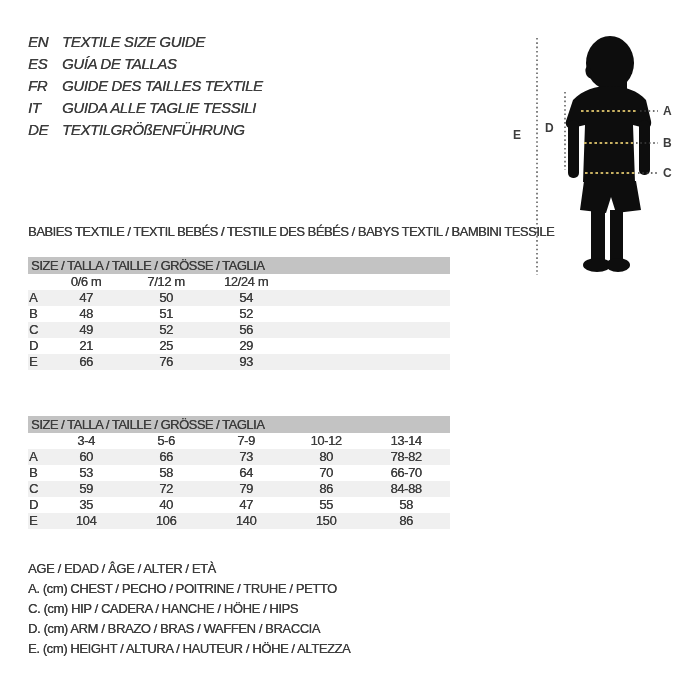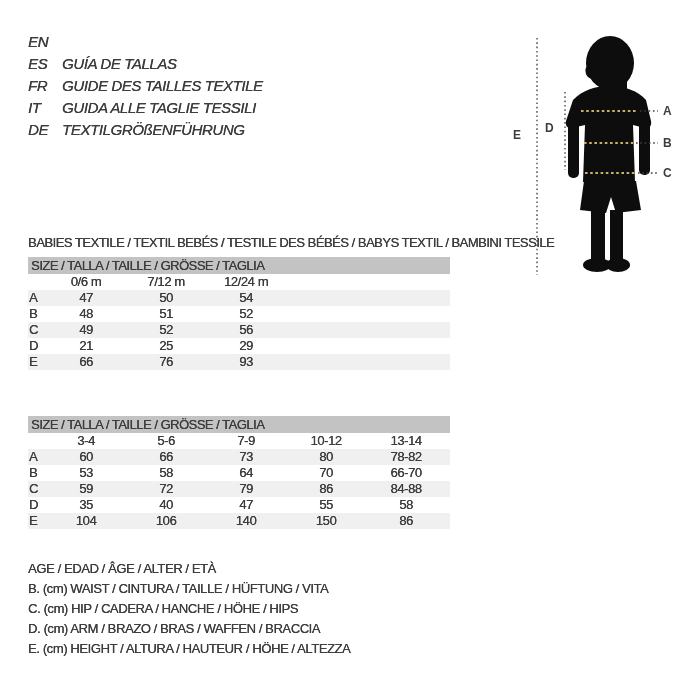--- a/index.html
+++ b/index.html
@@ -35,20 +35,21 @@
     letter-spacing:0;}
 </style>
 </head>
 <body>
 
 <div class="page">
 
   <div class="lang-list">
     <div class="lang-row">
       <span class="lang-code">EN</span>
+      <span class="lang-title">TEXTILE SIZE GUIDE</span>
     </div>
     <div class="lang-row">
       <span class="lang-code">ES</span>
       <span class="lang-title">GUÍA DE TALLAS</span>
     </div>
     <div class="lang-row">
       <span class="lang-code">FR</span>
       <span class="lang-title">GUIDE DES TAILLES TEXTILE</span>
     </div>
     <div class="lang-row">
@@ -95,21 +96,21 @@
       <line x1="80" y1="153" x2="130" y2="153" stroke="#c9b162" stroke-width="2.2" stroke-dasharray="2.6 2.6"></line>
       <line x1="133" y1="153" x2="153" y2="153" stroke="#3d3d3d" stroke-width="1.3" stroke-dasharray="1.6 2.7"></line>
     </g>
   </svg>
   <span class="fig-label" style="left:513px;top:128px">E</span>
   <span class="fig-label" style="left:545px;top:121px">D</span>
   <span class="fig-label" style="left:663px;top:104px">A</span>
   <span class="fig-label" style="left:663px;top:136px">B</span>
   <span class="fig-label" style="left:663px;top:166px">C</span>
 
-  <div class="sec-title" style="top:235px">BABIES TEXTILE / TEXTIL BEBÉS / TESTILE DES BÉBÉS / BABYS TEXTIL / BAMBINI TESSILE</div>
+  <div class="sec-title" style="top:224px">BABIES TEXTILE / TEXTIL BEBÉS / TESTILE DES BÉBÉS / BABYS TEXTIL / BAMBINI TESSILE</div>
 
   <table class="size-table" style="left:28px;top:257px">
     <colgroup>
       <col style="width:18px">
         <col style="width:80px">
         <col style="width:80px">
         <col style="width:80px">
         <col style="width:164px">
     </colgroup>
     <tbody>
@@ -228,19 +229,19 @@
         <td>140</td>
         <td>150</td>
         <td>86</td>
         <td></td>
       </tr>
     </tbody>
   </table>
 
   <div class="legend">
     <div class="legend-line">AGE / EDAD / ÂGE / ALTER / ETÀ</div>
-    <div class="legend-line">B. (cm) WAIST / CINTURA / TAILLE / HÜFTUNG / VITA</div>
+    <div class="legend-line">A. (cm) CHEST / PECHO / POITRINE / TRUHE / PETTO</div>
     <div class="legend-line">C. (cm) HIP / CADERA / HANCHE / HÖHE / HIPS</div>
     <div class="legend-line">D. (cm) ARM / BRAZO / BRAS / WAFFEN / BRACCIA</div>
     <div class="legend-line">E. (cm) HEIGHT / ALTURA / HAUTEUR / HÖHE / ALTEZZA</div>
   </div>
 
 </div>
 
 </body></html>

